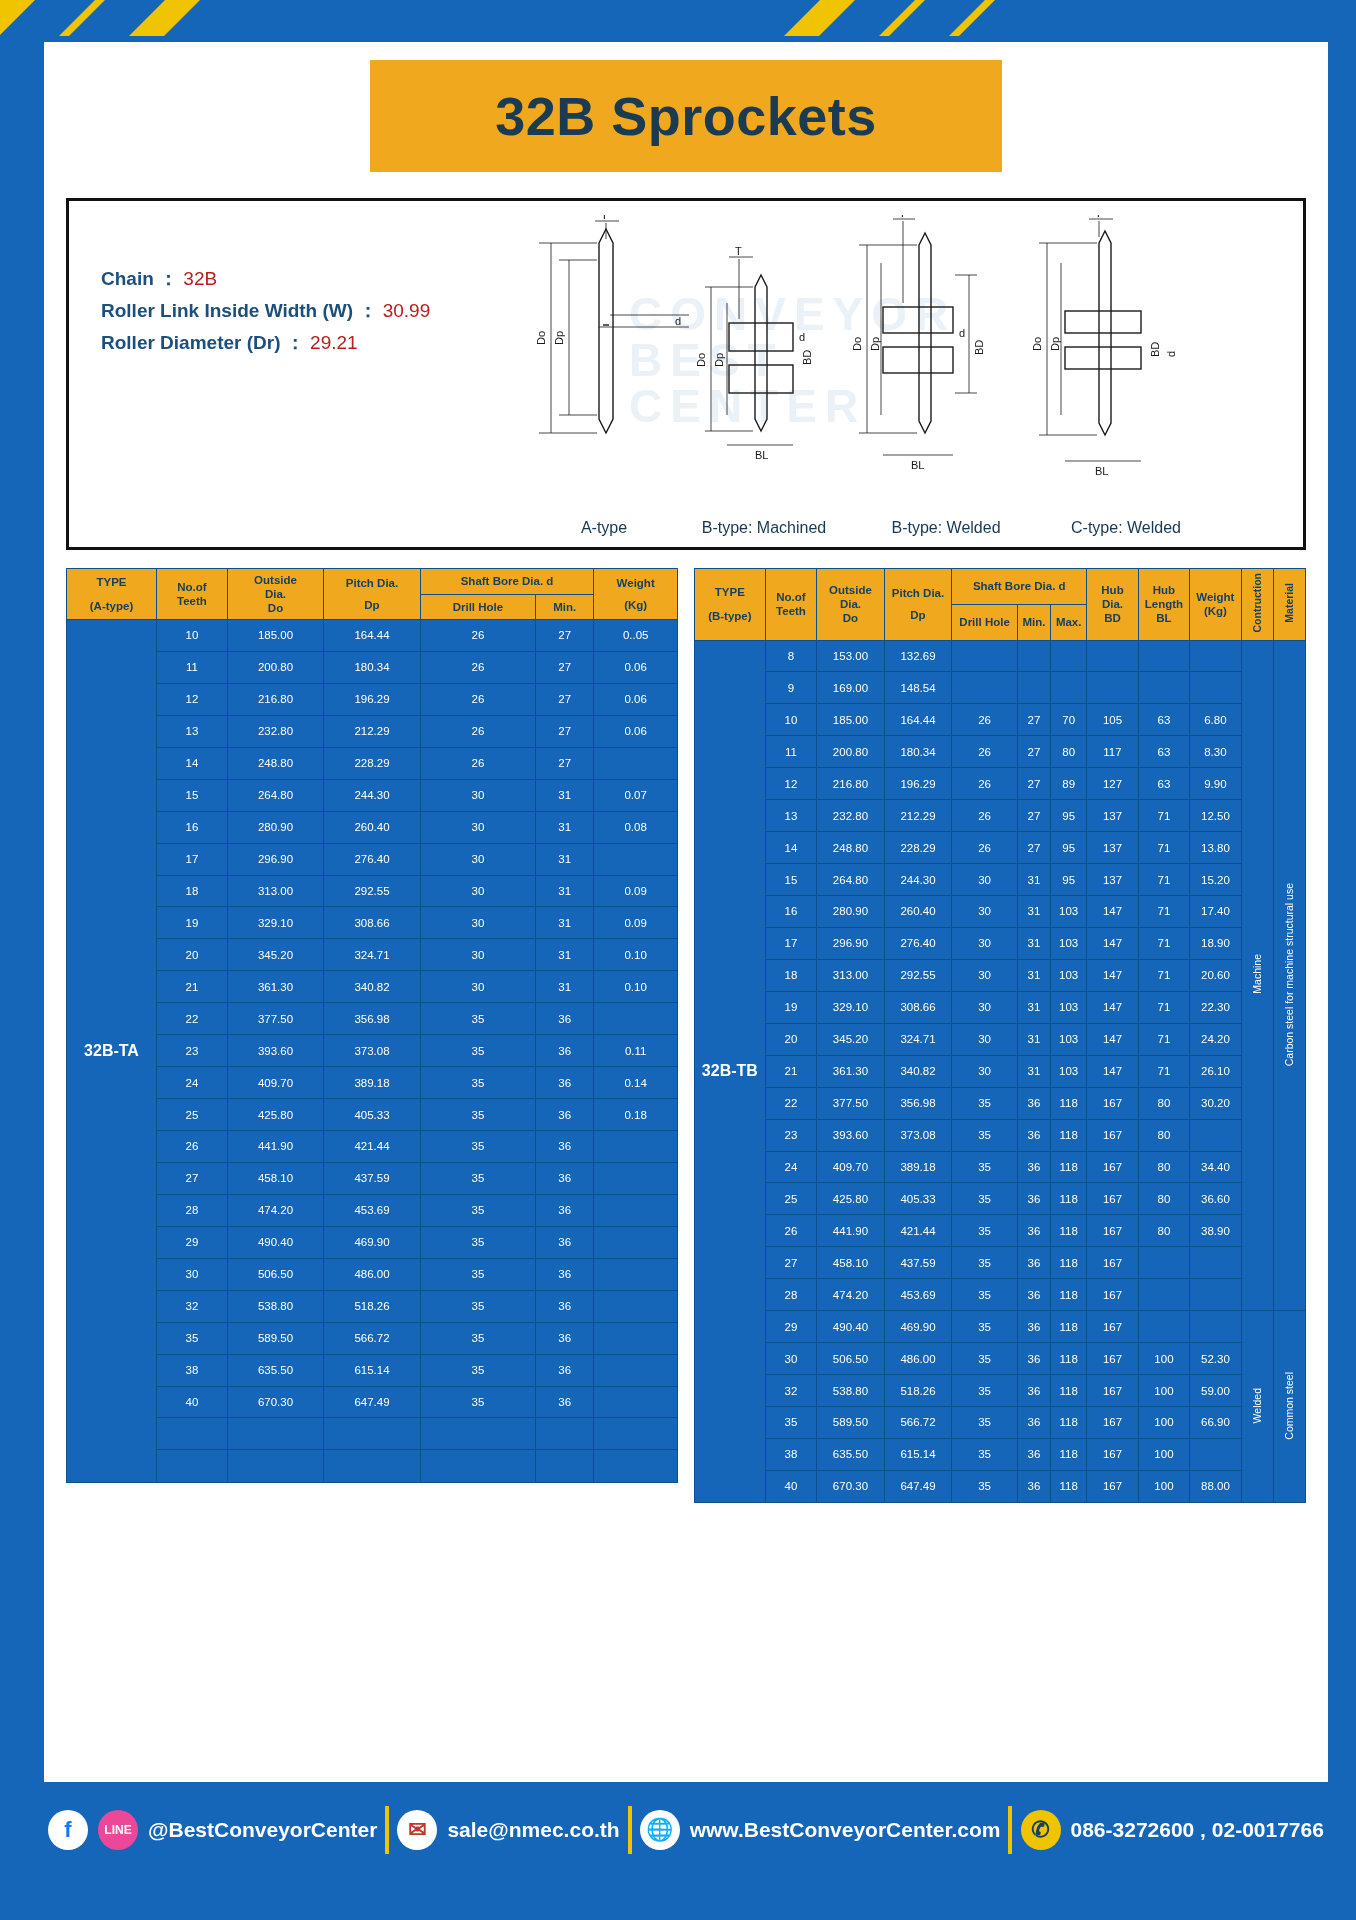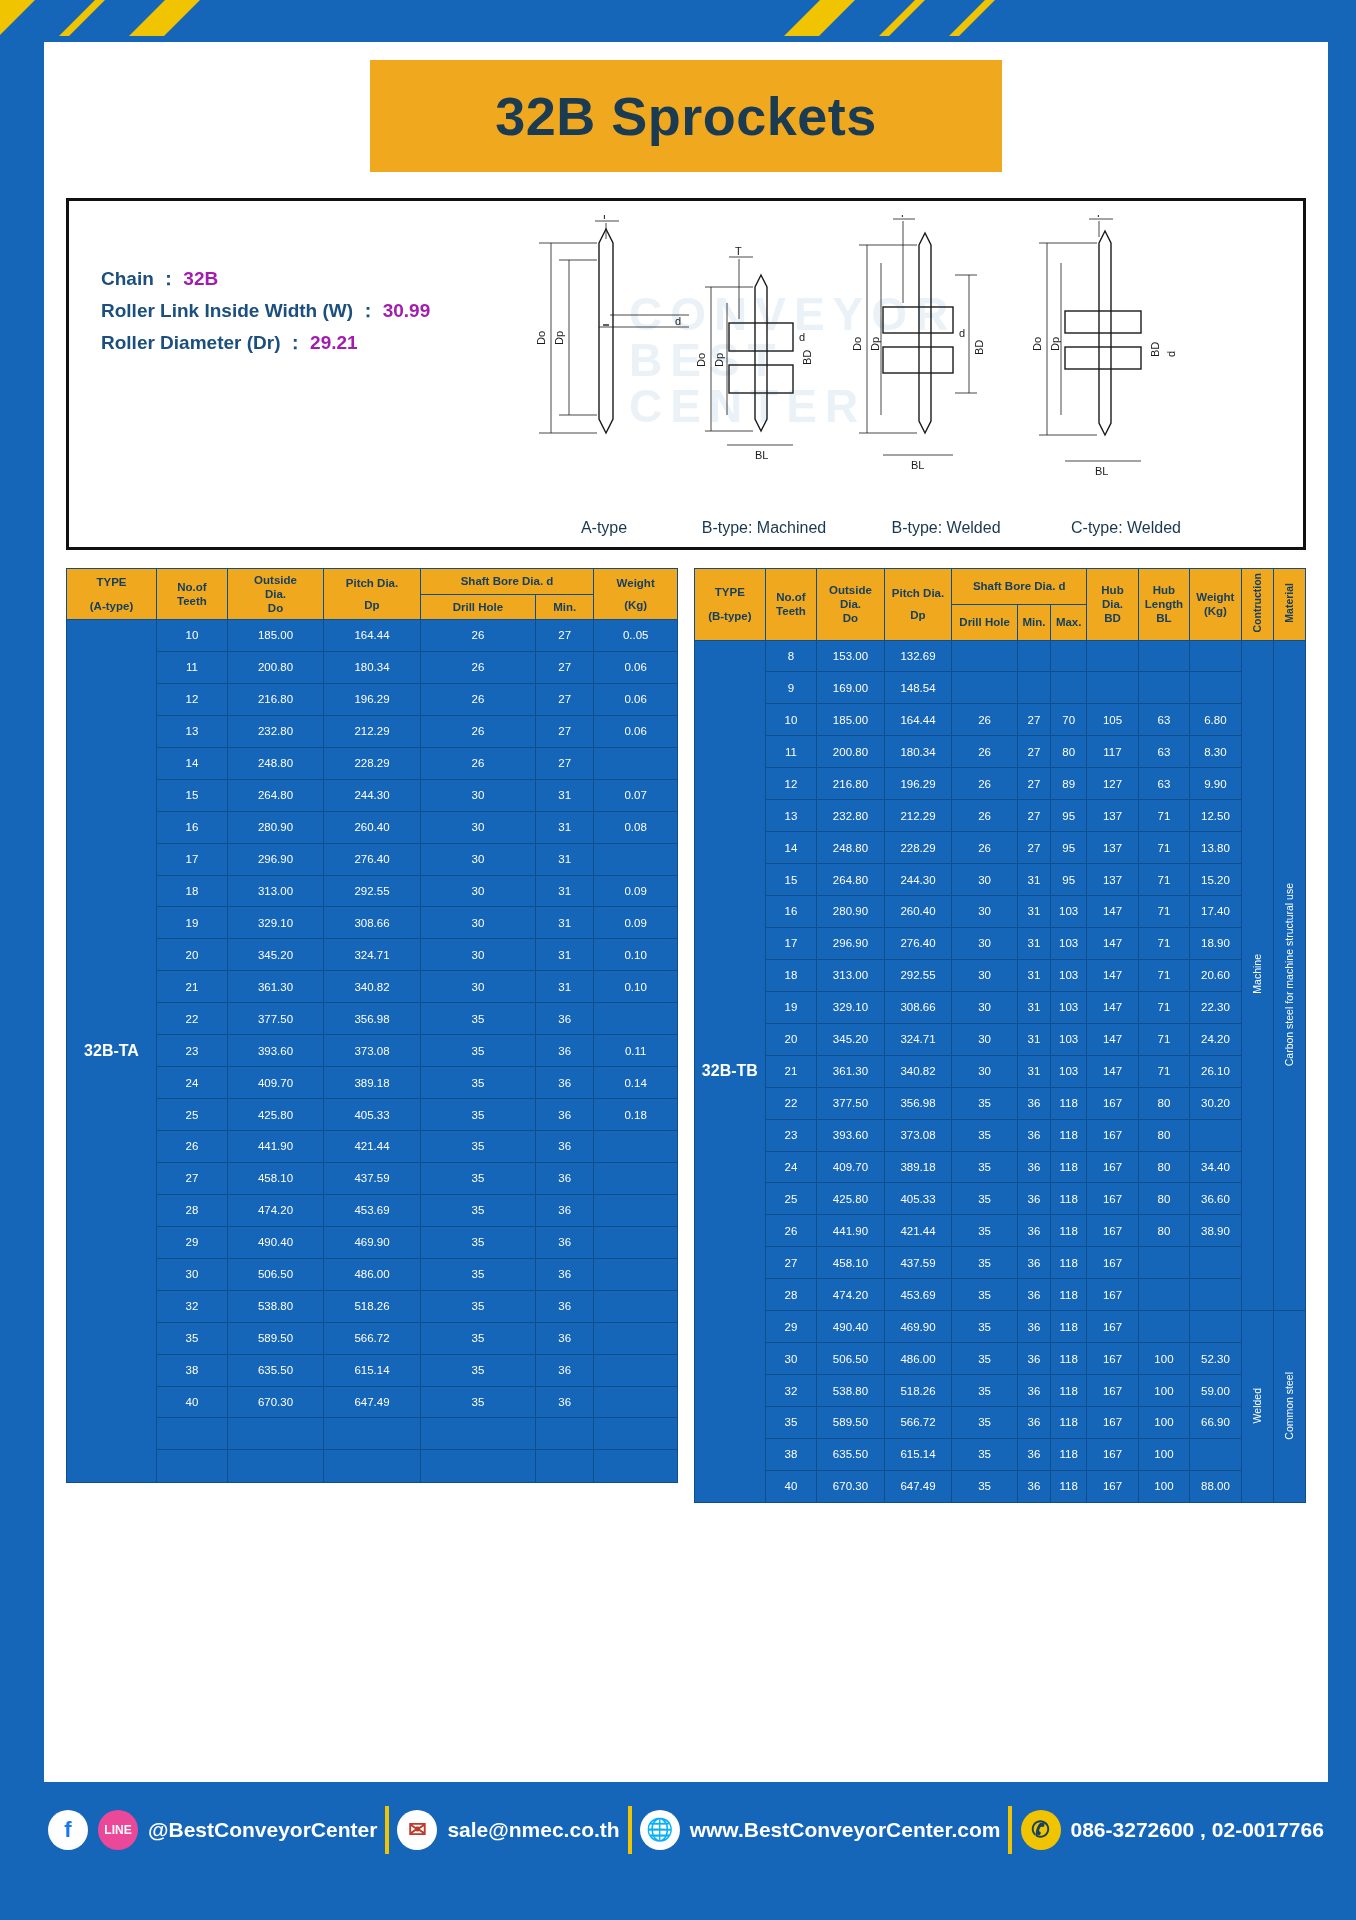--- a/index.html
+++ b/index.html
@@ -40,21 +40,21 @@
     background:#fff;
   }
   .spec-list {
     padding:62px 0 0 32px;
     width:420px;
     color:#1b4f7e;
     font-size:19px;
     font-weight:bold;
     line-height:32px;
   }
-  .spec-list .val { font-weight:bold; color:#a21caf; }
+  .spec-list .val { font-weight:normal; color:#b91c1c; }
   .diagram-area { flex:1; position:relative; }
   .wm {
     position:absolute; left:140px; top:90px;
     font-size:46px; font-weight:bold; color:#d9e6f2; opacity:.55;
     letter-spacing:8px; line-height:46px; pointer-events:none;
   }
   .type-caption {
     position:absolute; bottom:10px; font-size:16px; color:#18384f;
     text-align:center; width:170px;
   }

